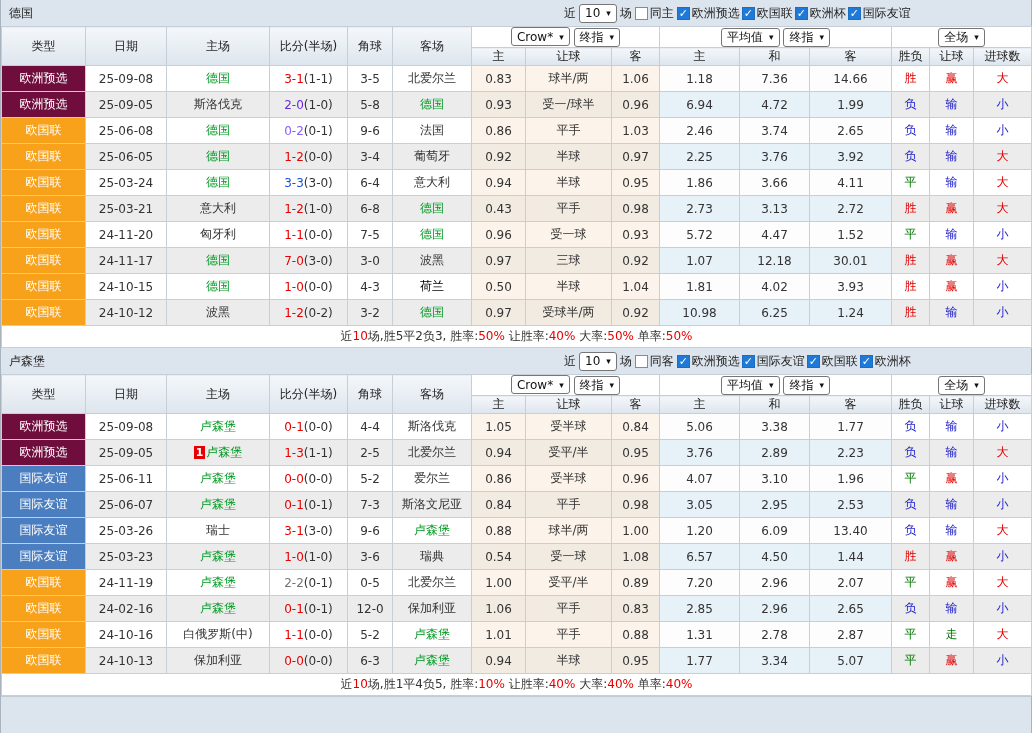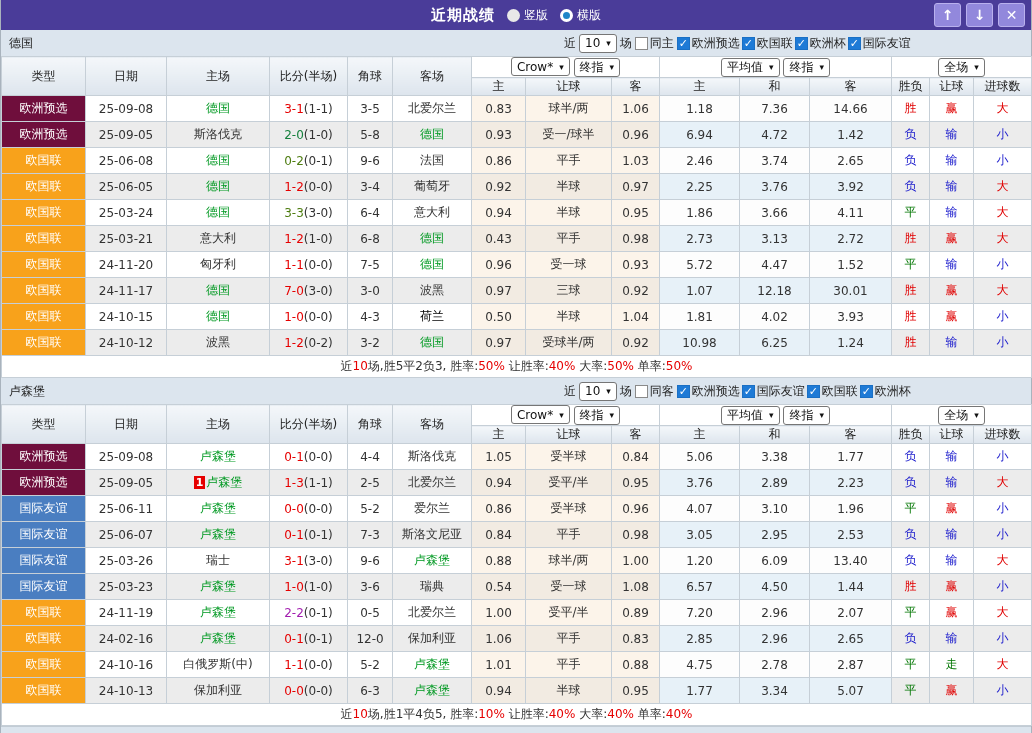--- a/index.html
+++ b/index.html
@@ -60,36 +60,20 @@
   td.type { color:#fff !important; }
   .badge { display:inline-block; background:#e60000; color:#fff; font-size:11px; font-weight:bold; padding:0 2px; margin-right:1px; line-height:13px; }
   tfoot td { height:22px; background:#fff; text-align:center; font-size:12px; color:#333; }
   .bottom-strip { height:17px; background:#dce5ee; border-top:1px solid #c2ccd5; }
 </style>
 </head>
 <body>
 
 <div class="page">
 
-  <div class="titlebar">
-    <span class="title">近期战绩</span>
-    <span class="radio-group">
-      <span class="radio-dot"></span>
-      <span class="radio-label">竖版</span>
-    </span>
-    <span class="radio-group">
-      <span class="radio-ring"></span>
-      <span class="radio-label">横版</span>
-    </span>
-    <span class="win-buttons">
-      <span class="win-btn">↑</span>
-      <span class="win-btn">↓</span>
-      <span class="win-btn">✕</span>
-    </span>
-  </div>
 
   <div class="filter-row">
     <span class="team-name">德国</span>
     <span class="controls">
       <span>近</span>
       <span class="select">
         <span>10</span>
           <span class="chev">▾</span>
       </span>
       <span>场</span>
@@ -194,38 +178,38 @@
           <td class="avg">7.36</td>
           <td class="avg">14.66</td>
           <td><span style="color:#e00000">胜</span></td>
           <td><span style="color:#e00000">赢</span></td>
           <td><span style="color:#e00000">大</span></td>
         </tr>
         <tr class="even">
           <td class="type" style="background:#6f0e3c">欧洲预选</td>
           <td>25-09-05</td>
           <td><span style="color:#333">斯洛伐克</span></td>
-          <td><span style="color:#15803d">2-0</span><span style="color:#333">(1-0)</span></td>
+          <td><span style="color:#6d28d9">2-0</span><span style="color:#333">(1-0)</span></td>
           <td>5-8</td>
           <td><span style="color:#009922">德国</span></td>
           <td class="crow">0.93</td>
           <td class="crow">受一/球半</td>
           <td class="crow">0.96</td>
           <td class="avg">6.94</td>
           <td class="avg">4.72</td>
-          <td class="avg">1.42</td>
+          <td class="avg">1.99</td>
           <td><span style="color:#1919cc">负</span></td>
           <td><span style="color:#1919cc">输</span></td>
           <td><span style="color:#1919cc">小</span></td>
         </tr>
         <tr class="odd">
           <td class="type" style="background:#f8a21b">欧国联</td>
           <td>25-06-08</td>
           <td><span style="color:#009922">德国</span></td>
-          <td><span style="color:#4d7c0f">0-2</span><span style="color:#333">(0-1)</span></td>
+          <td><span style="color:#8b5cf6">0-2</span><span style="color:#333">(0-1)</span></td>
           <td>9-6</td>
           <td><span style="color:#333">法国</span></td>
           <td class="crow">0.86</td>
           <td class="crow">平手</td>
           <td class="crow">1.03</td>
           <td class="avg">2.46</td>
           <td class="avg">3.74</td>
           <td class="avg">2.65</td>
           <td><span style="color:#1919cc">负</span></td>
           <td><span style="color:#1919cc">输</span></td>
@@ -245,21 +229,21 @@
           <td class="avg">3.76</td>
           <td class="avg">3.92</td>
           <td><span style="color:#1919cc">负</span></td>
           <td><span style="color:#1919cc">输</span></td>
           <td><span style="color:#e00000">大</span></td>
         </tr>
         <tr class="odd">
           <td class="type" style="background:#f8a21b">欧国联</td>
           <td>25-03-24</td>
           <td><span style="color:#009922">德国</span></td>
-          <td><span style="color:#4d7c0f">3-3</span><span style="color:#333">(3-0)</span></td>
+          <td><span style="color:#1d4ed8">3-3</span><span style="color:#333">(3-0)</span></td>
           <td>6-4</td>
           <td><span style="color:#333">意大利</span></td>
           <td class="crow">0.94</td>
           <td class="crow">半球</td>
           <td class="crow">0.95</td>
           <td class="avg">1.86</td>
           <td class="avg">3.66</td>
           <td class="avg">4.11</td>
           <td><span style="color:#007500">平</span></td>
           <td><span style="color:#1919cc">输</span></td>
@@ -553,21 +537,21 @@
           <td class="avg">4.50</td>
           <td class="avg">1.44</td>
           <td><span style="color:#e00000">胜</span></td>
           <td><span style="color:#e00000">赢</span></td>
           <td><span style="color:#1919cc">小</span></td>
         </tr>
         <tr class="odd">
           <td class="type" style="background:#f8a21b">欧国联</td>
           <td>24-11-19</td>
           <td><span style="color:#009922">卢森堡</span></td>
-          <td><span style="color:#a21caf">2-2</span><span style="color:#333">(0-1)</span></td>
+          <td><span style="color:#737373">2-2</span><span style="color:#333">(0-1)</span></td>
           <td>0-5</td>
           <td><span style="color:#333">北爱尔兰</span></td>
           <td class="crow">1.00</td>
           <td class="crow">受平/半</td>
           <td class="crow">0.89</td>
           <td class="avg">7.20</td>
           <td class="avg">2.96</td>
           <td class="avg">2.07</td>
           <td><span style="color:#007500">平</span></td>
           <td><span style="color:#e00000">赢</span></td>
@@ -593,21 +577,21 @@
         <tr class="odd">
           <td class="type" style="background:#f8a21b">欧国联</td>
           <td>24-10-16</td>
           <td><span style="color:#333">白俄罗斯(中)</span></td>
           <td><span style="color:#e60000">1-1</span><span style="color:#333">(0-0)</span></td>
           <td>5-2</td>
           <td><span style="color:#009922">卢森堡</span></td>
           <td class="crow">1.01</td>
           <td class="crow">平手</td>
           <td class="crow">0.88</td>
-          <td class="avg">4.75</td>
+          <td class="avg">1.31</td>
           <td class="avg">2.78</td>
           <td class="avg">2.87</td>
           <td><span style="color:#007500">平</span></td>
           <td><span style="color:#007500">走</span></td>
           <td><span style="color:#e00000">大</span></td>
         </tr>
         <tr class="even">
           <td class="type" style="background:#f8a21b">欧国联</td>
           <td>24-10-13</td>
           <td><span style="color:#333">保加利亚</span></td>

